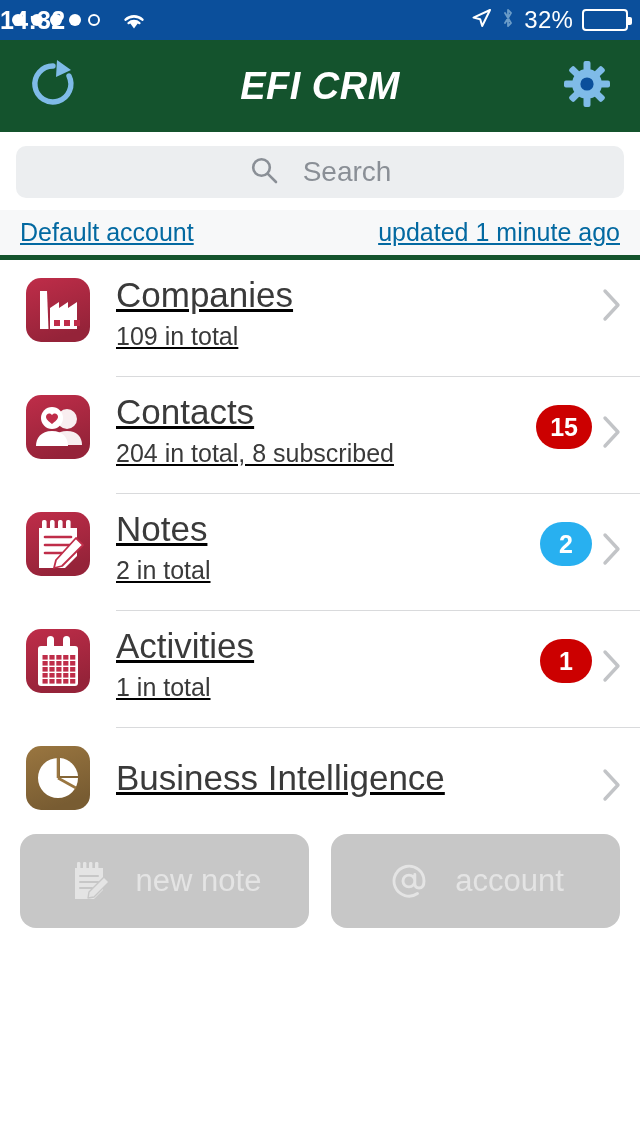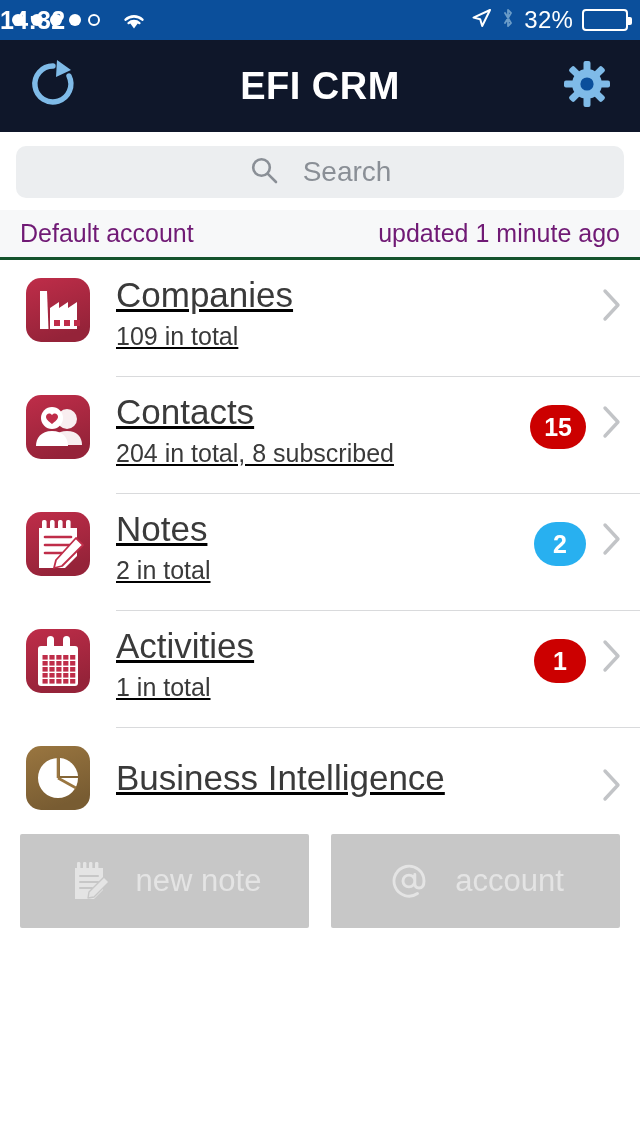--- a/index.html
+++ b/index.html
@@ -37,23 +37,24 @@
     position: relative; padding: 2px;
   }
   .battery::after {
     content: ""; position: absolute; right: -6px; top: 6px;
     width: 4px; height: 8px; background: #fff; border-radius: 0 2px 2px 0;
   }
   .battery .fill { height: 100%; background: #fff; border-radius: 1px; }
 
   
   .navbar {
-    height: 92px; background: #0f172a;
+    height: 92px; background: #14532d;
     display: flex; align-items: center; justify-content: space-between;
     padding: 0 26px;
+    font-style: italic;
   }
   .nav-title {
     color: #fff; font-size: 38px; font-weight: bold; letter-spacing: .5px;
     position: absolute; left: 0; right: 0; text-align: center;
     pointer-events: none;
   }
   .nav-btn { width: 54px; height: 54px; position: relative; z-index: 2;
              display: flex; align-items: center; justify-content: center; cursor: pointer; }
 
   
@@ -61,56 +62,56 @@
   .searchbar {
     height: 52px; background: #eceef0; border-radius: 10px;
     display: flex; align-items: center; justify-content: center; gap: 24px;
     cursor: text;
   }
   .search-ph { color: #8a8f96; font-size: 28px; }
 
   
   .accountrow {
     height: 50px; background: #f7f8f9;
-    border-bottom: 3px solid #14532d;
+    border-bottom: 5px solid #14532d;
     display: flex; align-items: center; justify-content: space-between;
-    padding: 0 20px; color: #701a75; font-size: 25px;
+    padding: 0 20px; color: #0369a1; font-size: 25px; text-decoration: underline;
   }
 
   
   .list { background: #fff; }
   .row {
     display: flex; align-items: flex-start;
     padding: 14px 18px 0 26px; cursor: pointer; position: relative;
   }
   .row-icon { width: 64px; height: 64px; flex: 0 0 64px; margin-top: 4px; }
   .row-body {
     flex: 1; margin-left: 26px; display: flex; align-items: flex-start;
     min-height: 90px;
   }
   .row-text { flex: 1; text-decoration: underline; }
   .row-title { font-size: 35px; color: #3a3a3a; line-height: 1.22; font-weight: 400; }
   .row-sub { font-size: 25px; color: #3a3a3a; margin-top: 4px; line-height: 1.2; }
-  .row-right { display: flex; align-items: flex-start; gap: 16px; padding-top: 14px; }
+  .row-right { display: flex; align-items: flex-end; gap: 10px; padding-top: 14px; }
   .badge {
     min-width: 52px; height: 44px; border-radius: 22px;
     display: flex; align-items: center; justify-content: center;
     color: #fff; font-size: 25px; font-weight: 600; padding: 0 14px;
   }
   .chev { width: 20px; height: 34px; flex: 0 0 20px; }
   .divider {
     height: 1px; background: #d9dadc;
     margin: 12px 0 0 116px;
   }
   .row.no-sub .row-body { min-height: 72px; align-items: center; }
 
   
   .btnrow { display: flex; gap: 22px; padding: 20px 20px 0; }
   .gbtn {
-    flex: 1; height: 94px; background: #c7c7c7; border-radius: 2px;
+    flex: 1; height: 94px; background: #c7c7c7; border-radius: 16px;
     display: flex; align-items: center; justify-content: center; gap: 24px;
     cursor: pointer;
   }
   .gbtn-label { color: #e4e4e4; font-size: 31px; }
   .gbtn-icon { width: 44px; height: 44px; }
 </style>
 </head>
 <body>
 
 <div id="app">

